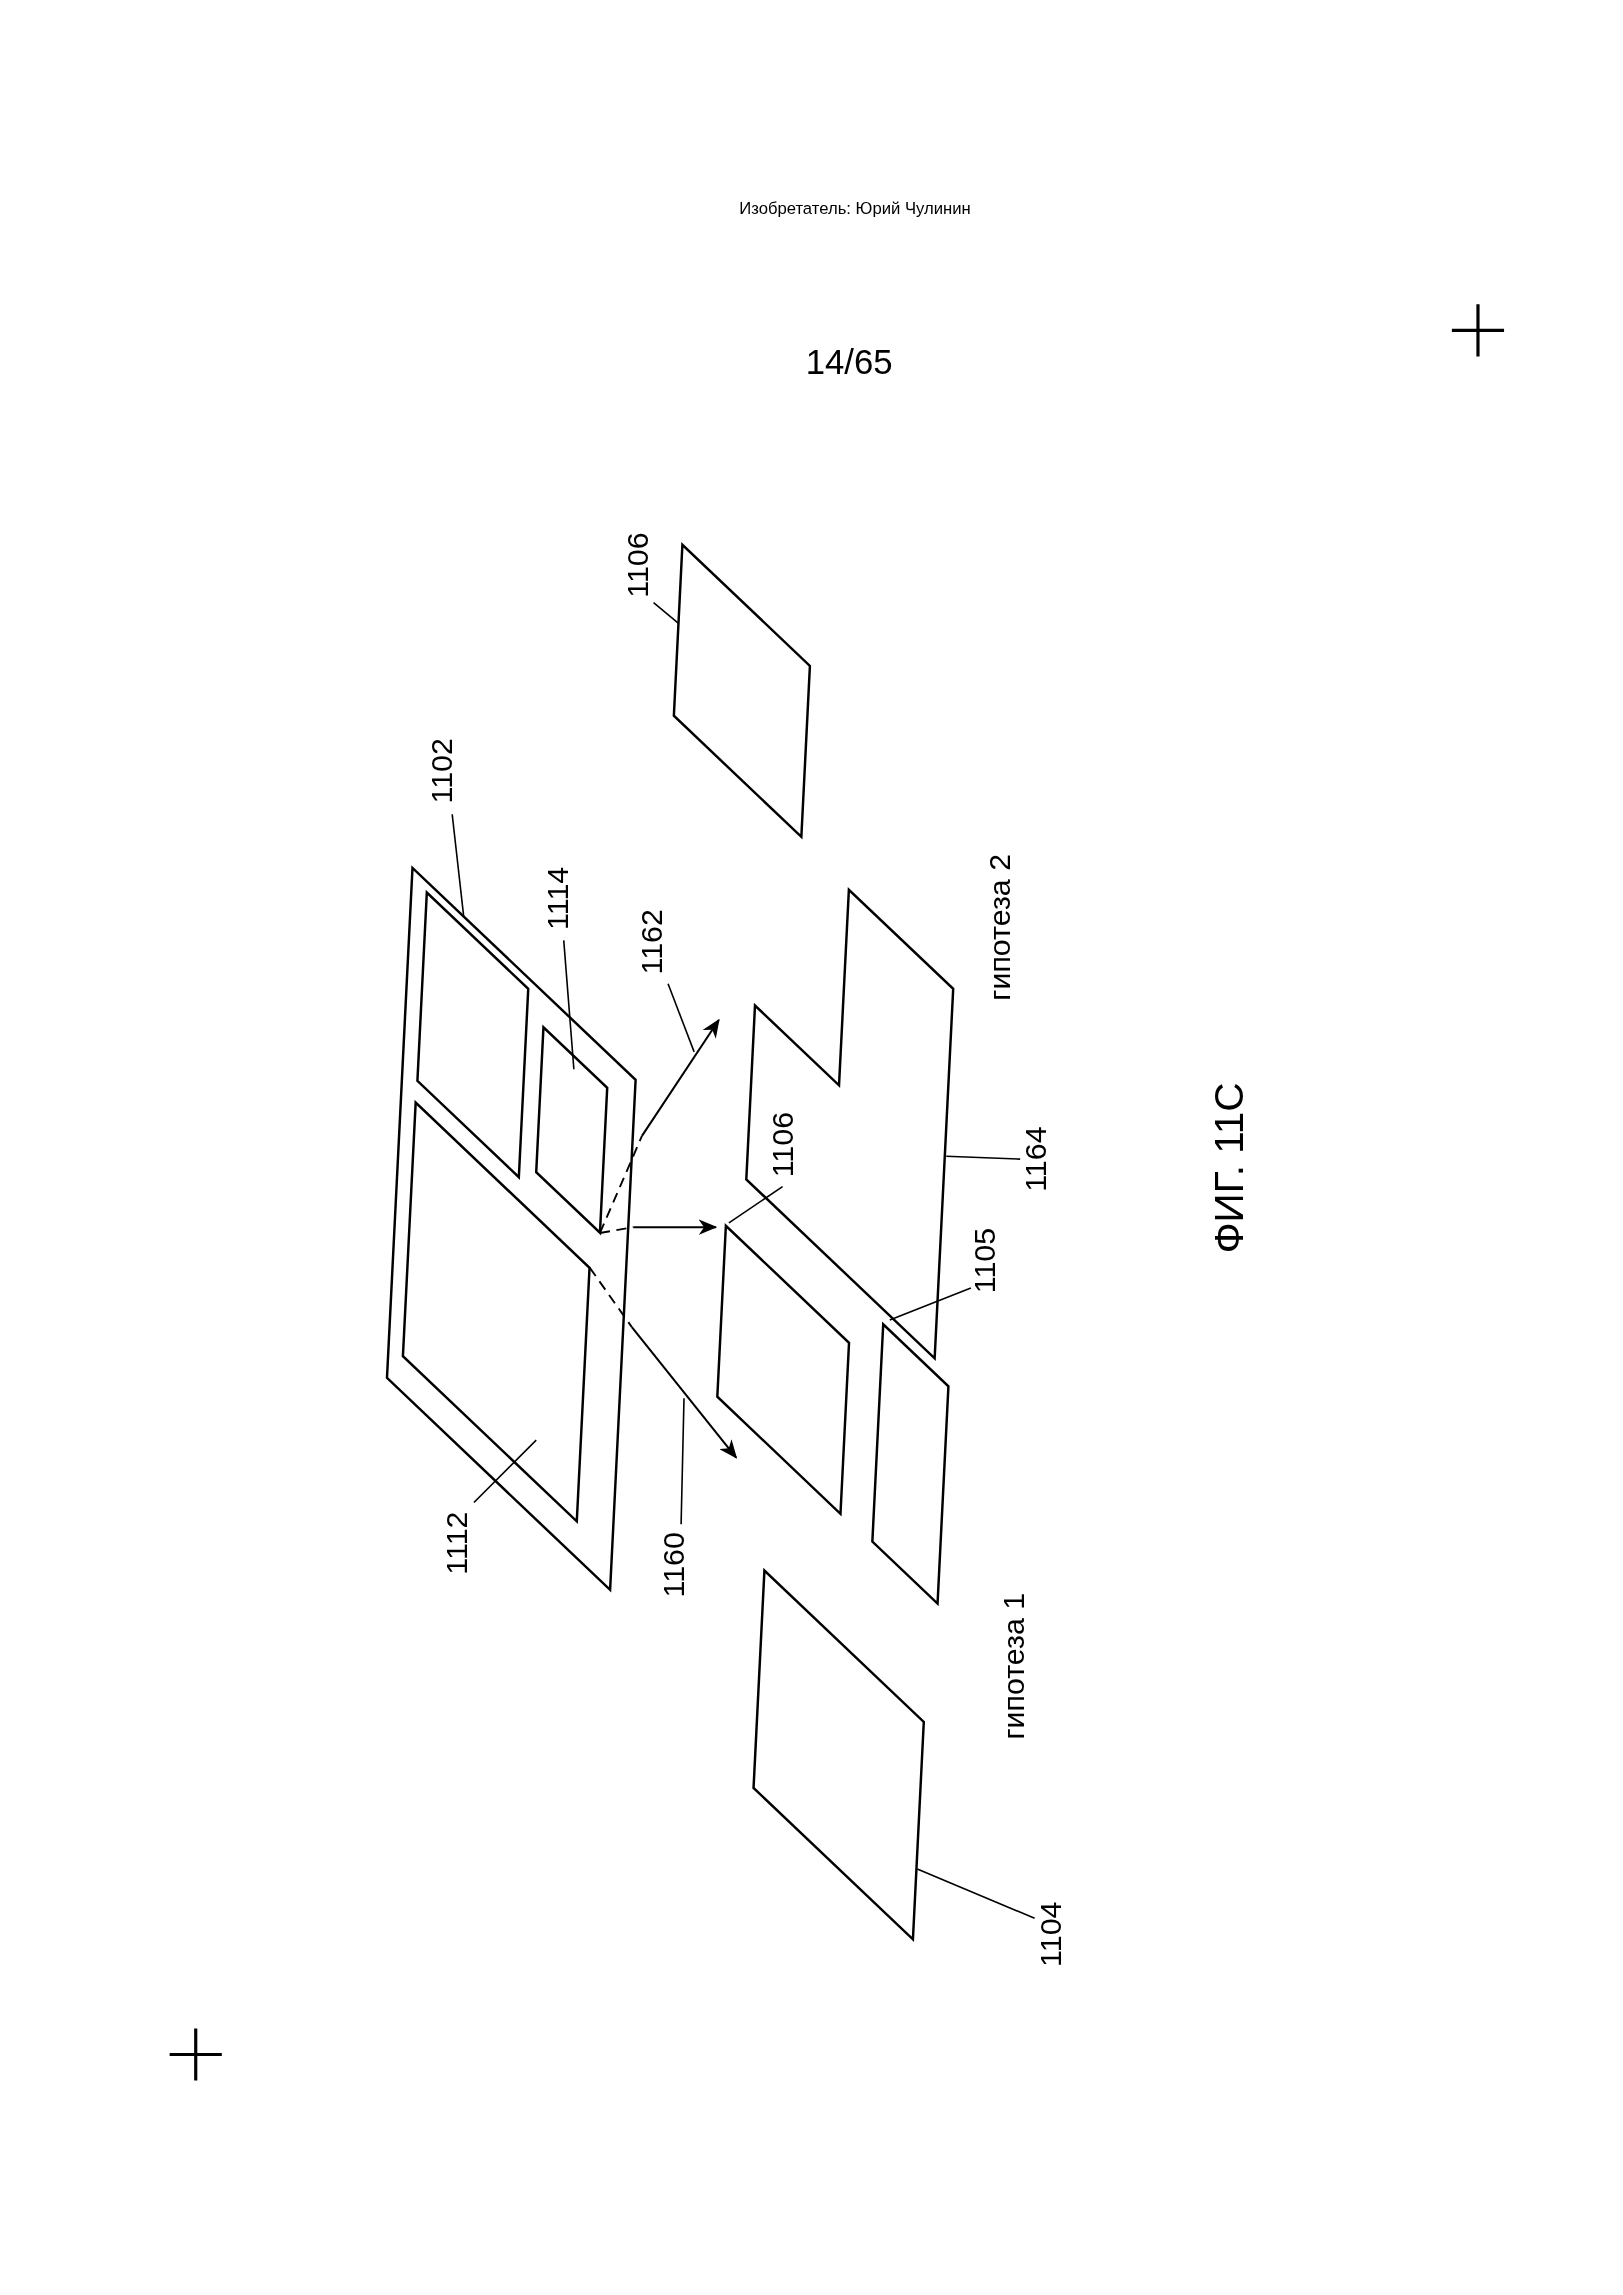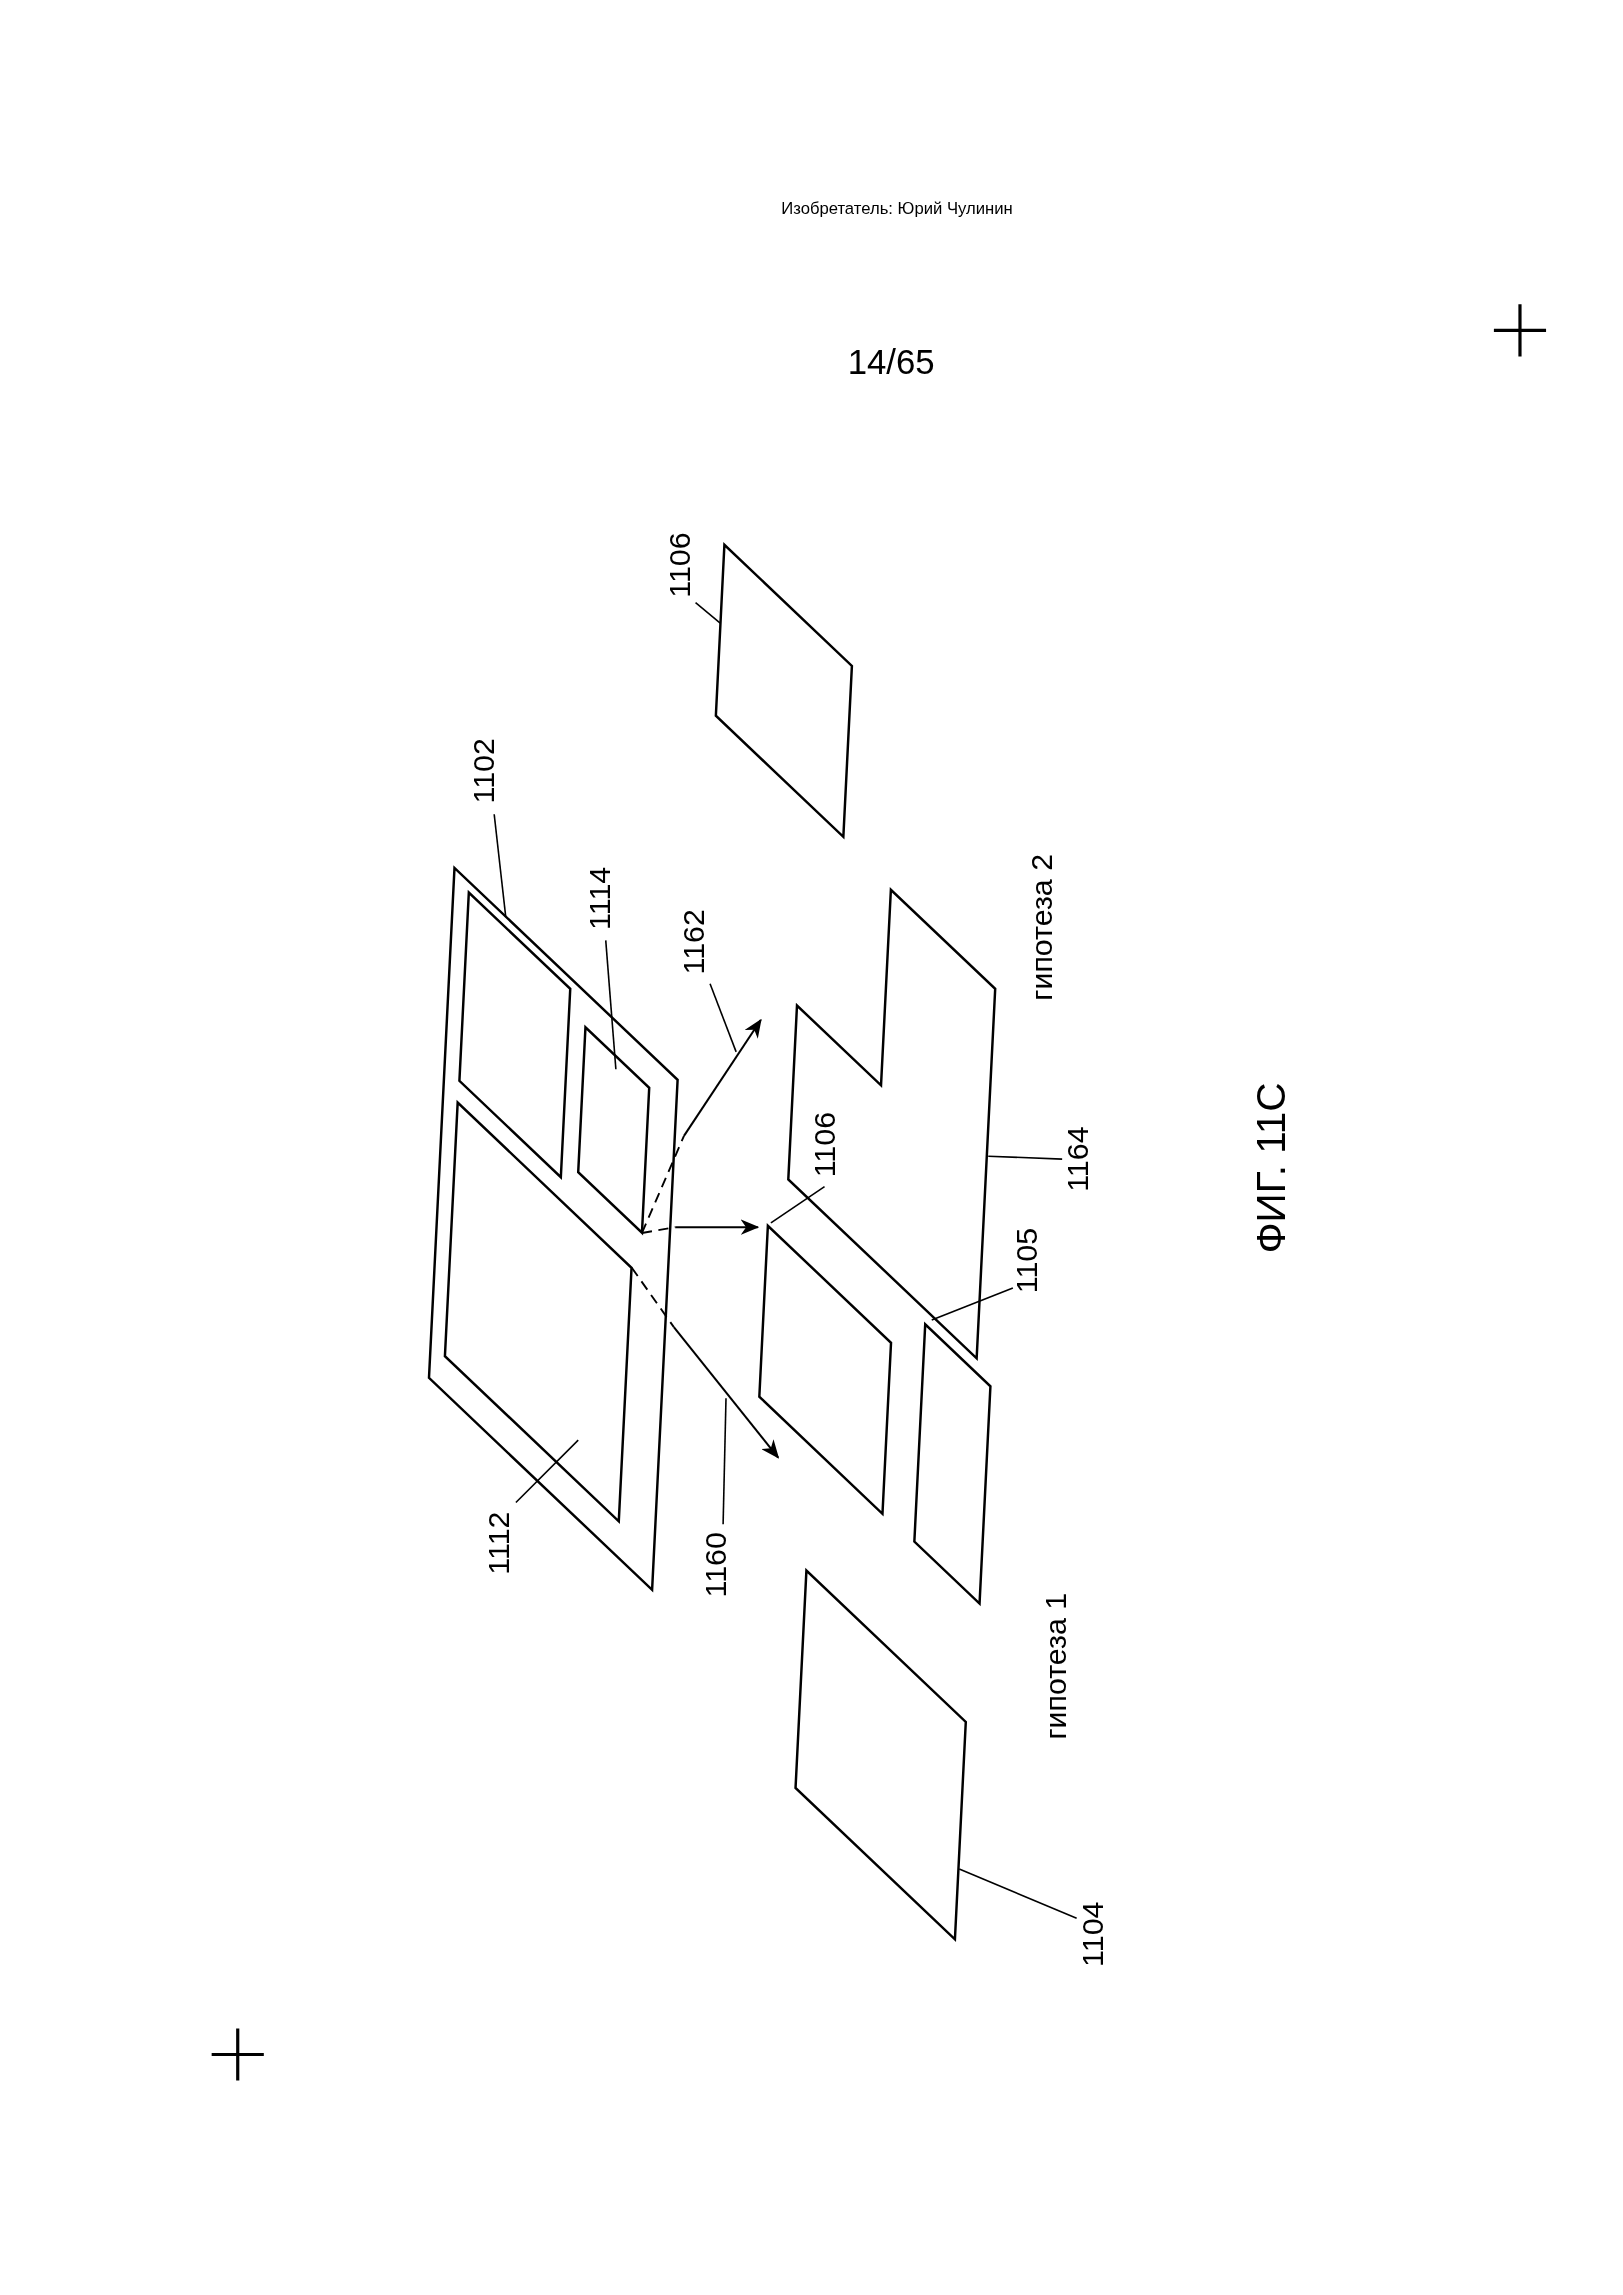--- a/index.html
+++ b/index.html
@@ -2,21 +2,20 @@
 <html style="font-size:10.5px"><head>
 <meta charset="utf-8">
 <style>
   html,body{margin:0;padding:0;background:#ffffff;}
   .page{
     position:relative;
     width:1582px;
     height:2295px;
     background:#ffffff;
     overflow:hidden;
-    margin-left:42px;
   }
   svg{display:block;}
   .txt{
     font-family:"Liberation Sans", sans-serif;
     fill:#000000;
   }
   .shape{fill:none;stroke:#000000;stroke-width:1.7;stroke-linejoin:miter;}
   .leader{fill:none;stroke:#000000;stroke-width:1.1;}
   .dash{fill:none;stroke:#000000;stroke-width:1.3;stroke-dasharray:7 4.5;}
   .arrow{fill:none;stroke:#000000;stroke-width:1.4;}

